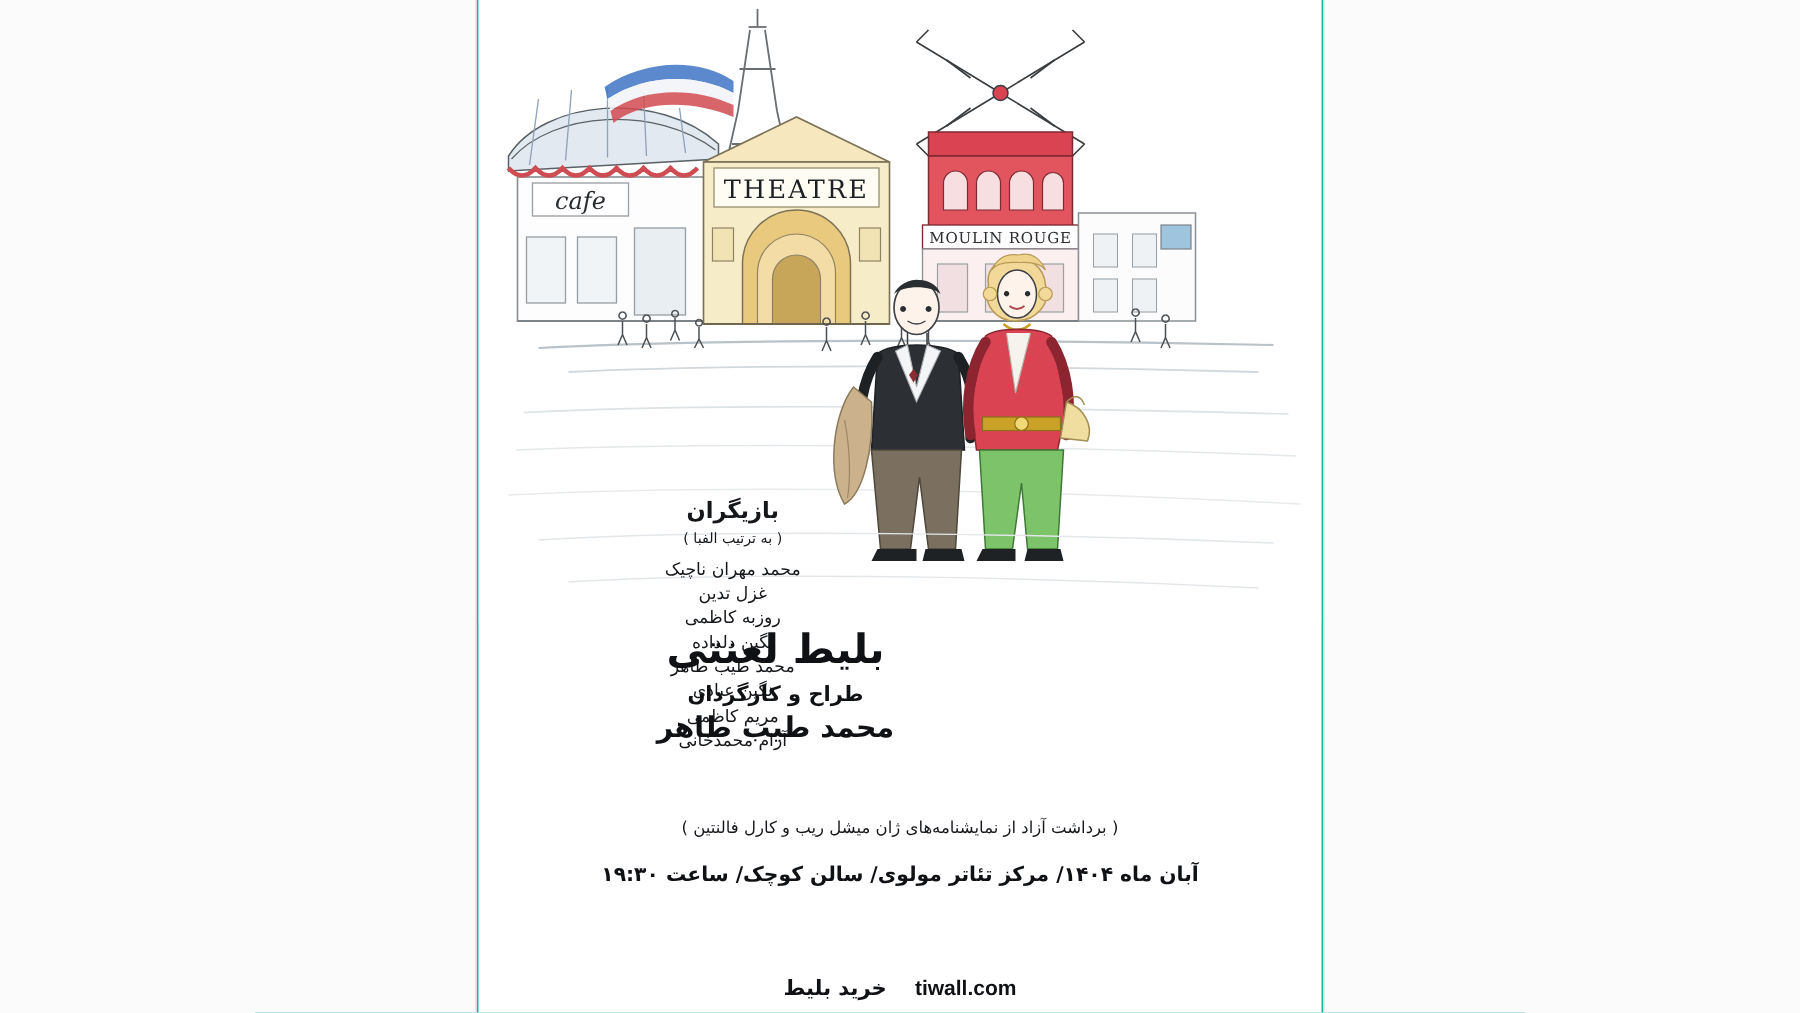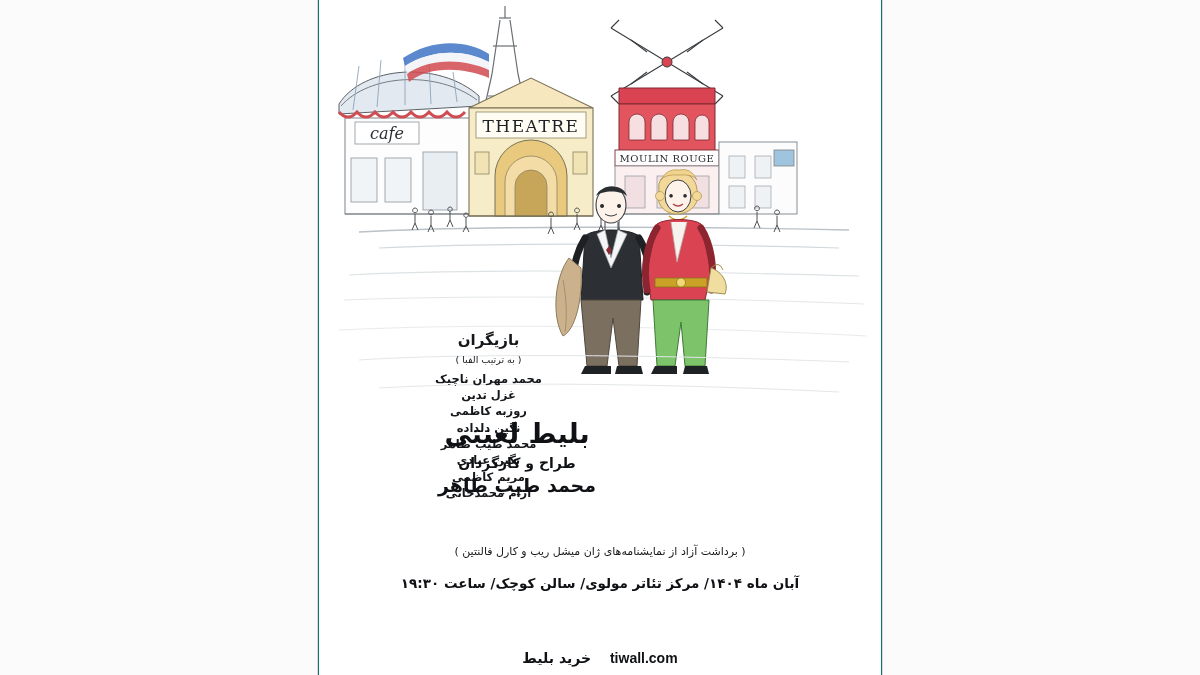--- a/index.html
+++ b/index.html
@@ -10,21 +10,21 @@
   body {
     width: 1200px;
     height: 675px;
     overflow: hidden;
     font-family: "DejaVu Sans", "Liberation Sans", sans-serif;
   }
   .stage {
     position: relative;
     width: 1200px;
     height: 675px;
-    background: #0f766e;
+    background: #14b8a6;
   }
   
   .bar-left, .bar-right {
     position: absolute;
     top: 0;
     height: 675px;
     width: 318px;
     background: #fbfbfb;
   }
   .bar-left { left: 0; }
@@ -79,21 +79,21 @@
     font-weight: bold;
     letter-spacing: 1px;
     margin-bottom: 2px;
   }
   .cast-sub {
     font-size: 9.5px;
     margin-bottom: 4px;
   }
   .cast-name {
     font-size: 11.5px;
-    font-weight: bold;
+    font-weight: normal;
   }
 
   .title-block {
     position: absolute;
     left: 48px;
     top: 418px;
     width: 300px;
     text-align: center;
     color: #0f1114;
   }

